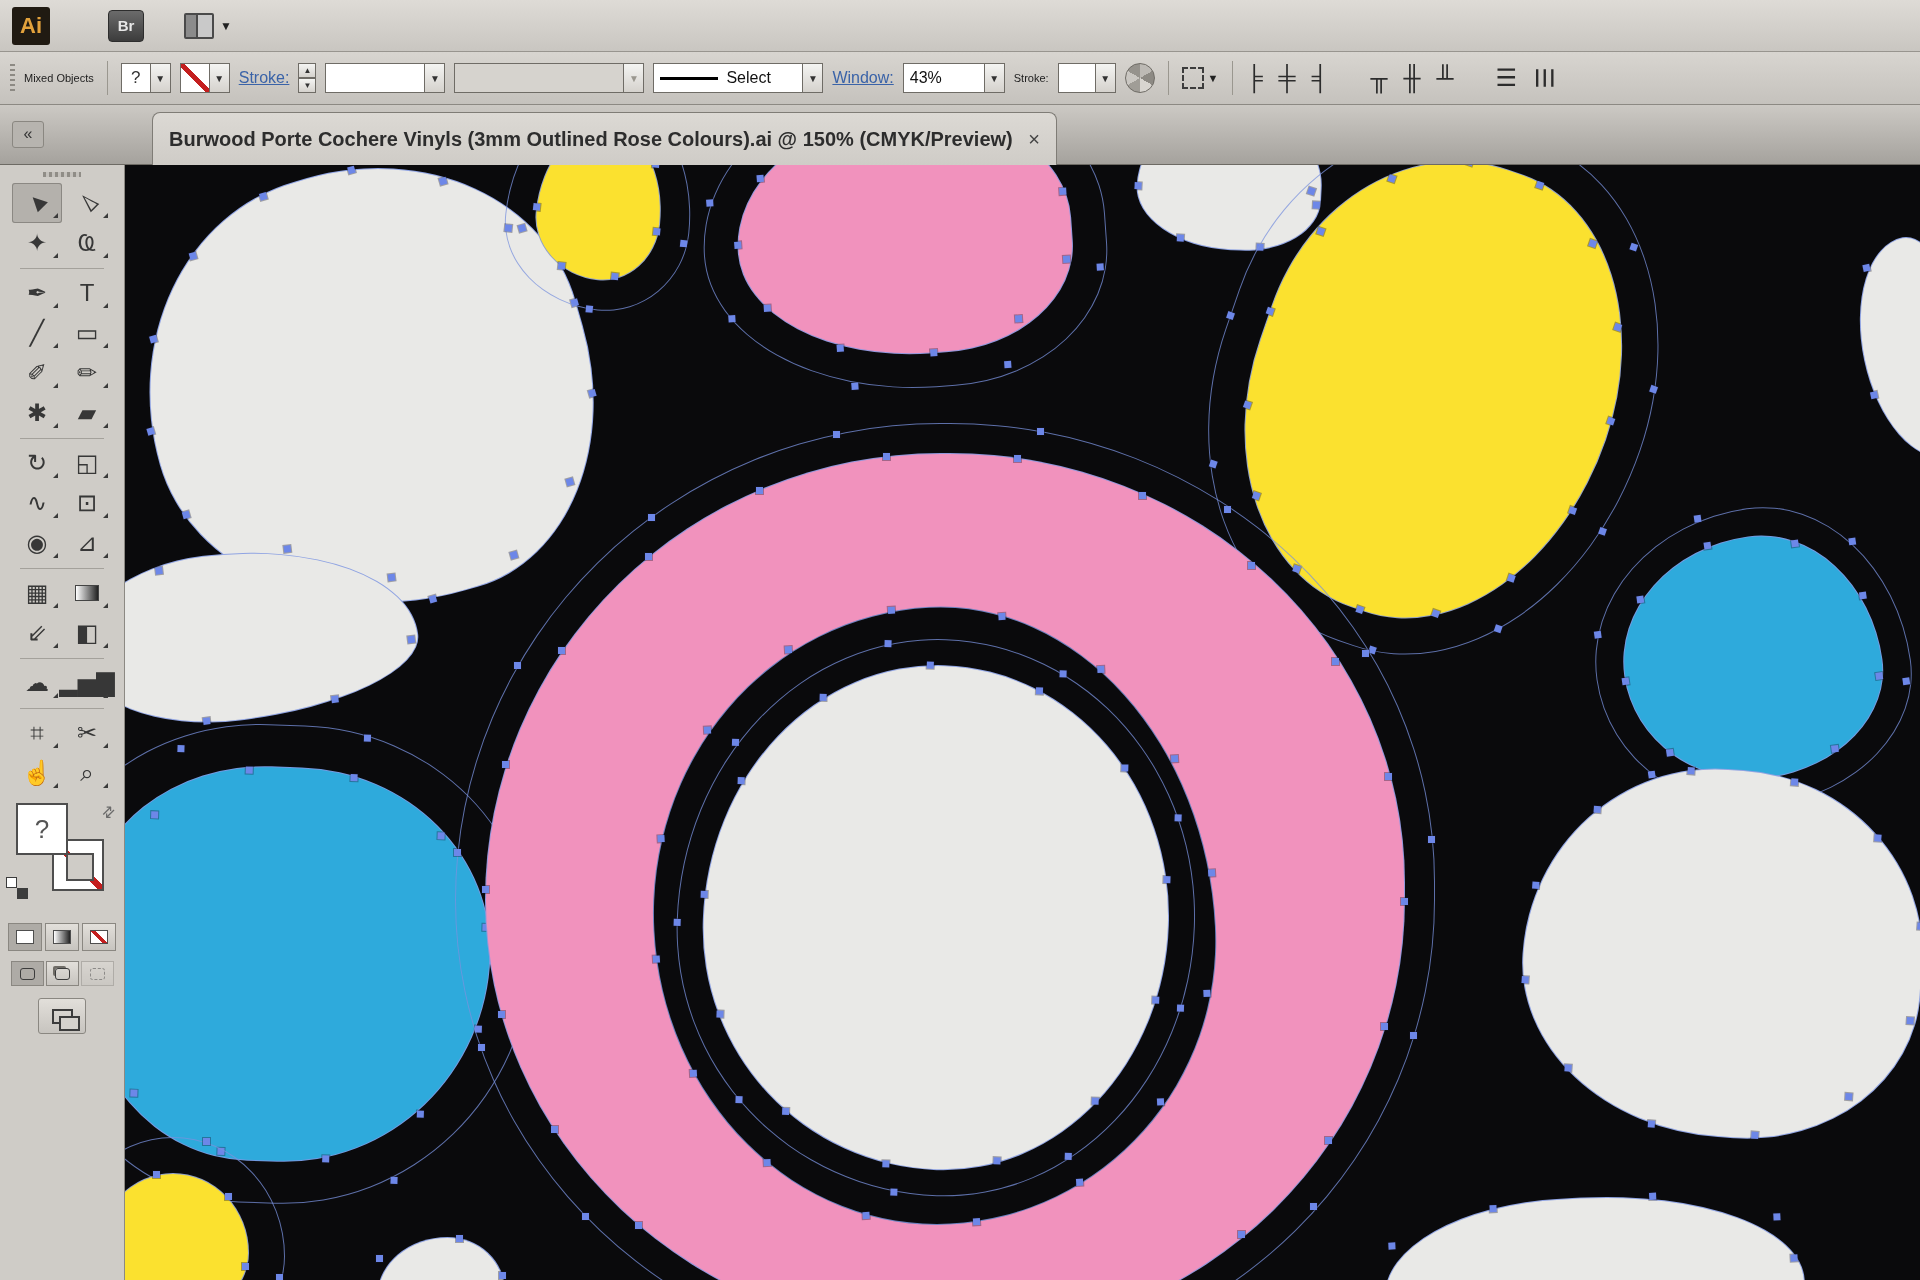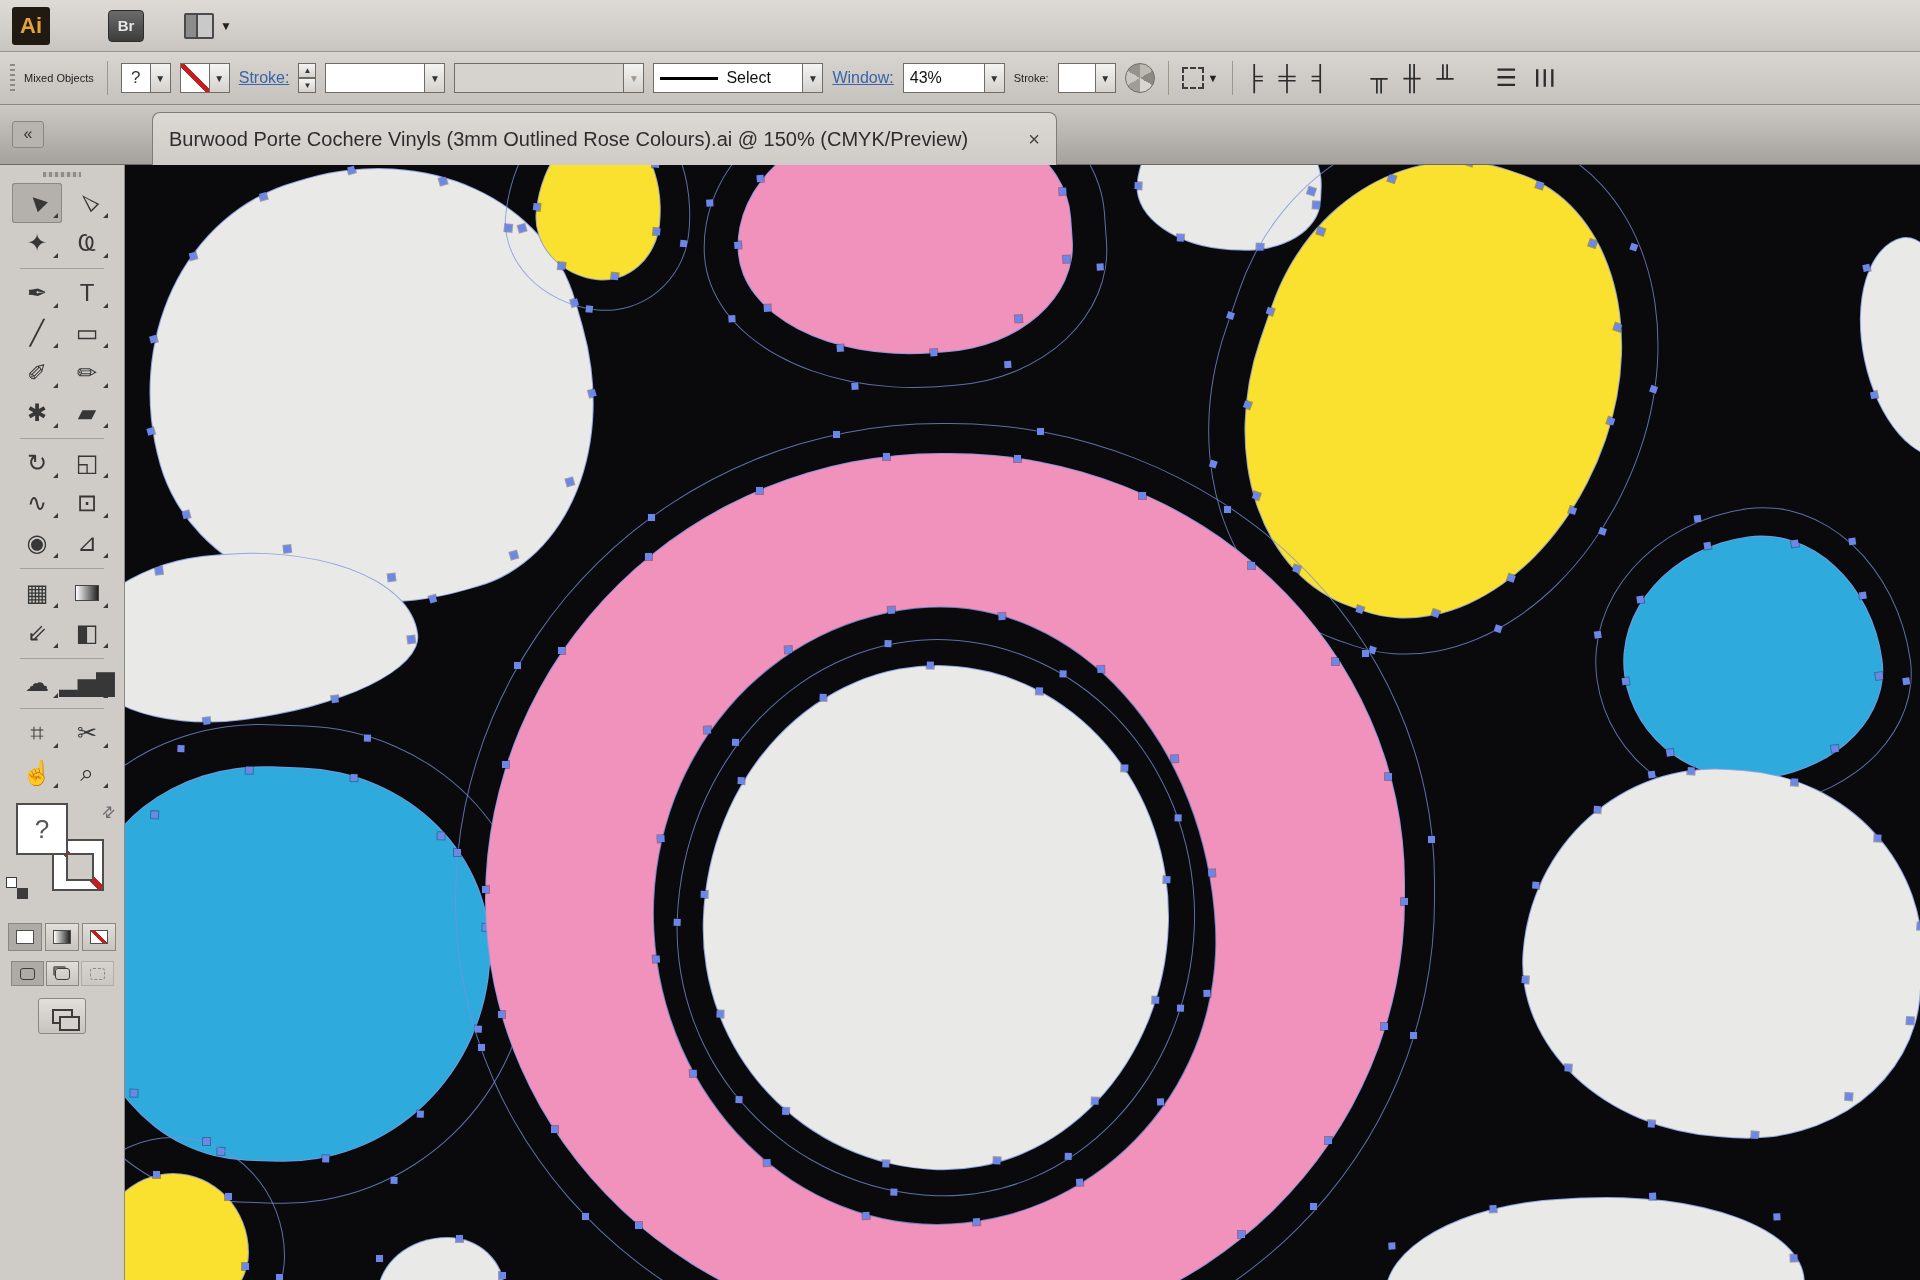--- a/index.html
+++ b/index.html
@@ -57,21 +57,21 @@
 
   
   .tabbar{position:absolute;left:0;top:105px;width:1920px;height:60px;
     background:linear-gradient(#ccc9c4,#a5a29d);border-bottom:1px solid #6d6a64;box-sizing:border-box;}
   .collapse{position:absolute;left:12px;top:16px;width:30px;height:25px;background:#b7b4af;
     border:1px solid #8a8781;border-radius:3px;text-align:center;line-height:23px;font-size:16px;color:#333;}
   .tab{position:absolute;left:152px;top:7px;height:53px;width:905px;box-sizing:border-box;
     background:linear-gradient(#dcd9d4,#cfccc7);border:1px solid #7f7c76;border-bottom:none;
     border-radius:8px 8px 0 0;display:flex;align-items:center;justify-content:space-between;
     padding:0 16px;}
-  .tab-title{font-size:20px;font-weight:400;color:#2d2d2d;white-space:nowrap;}
+  .tab-title{font-size:20px;font-weight:700;color:#2d2d2d;white-space:nowrap;}
   .tab-close{font-size:20px;color:#444;margin-left:14px;}
 
   
   .toolpanel{position:absolute;left:0;top:165px;width:125px;height:1115px;background:#cfccc7;
     border-right:1px solid #8c8983;box-sizing:border-box;}
   .pgrip{width:38px;height:5px;margin:7px auto 6px auto;
     background:repeating-linear-gradient(90deg,#908d87 0 3px,#c4c1bc 3px 6px);}
   .tool-grid{display:grid;grid-template-columns:50px 50px;justify-content:center;}
   .tool{height:40px;display:flex;align-items:center;justify-content:center;font-size:24px;
     color:#373737;position:relative;border-radius:3px;}

